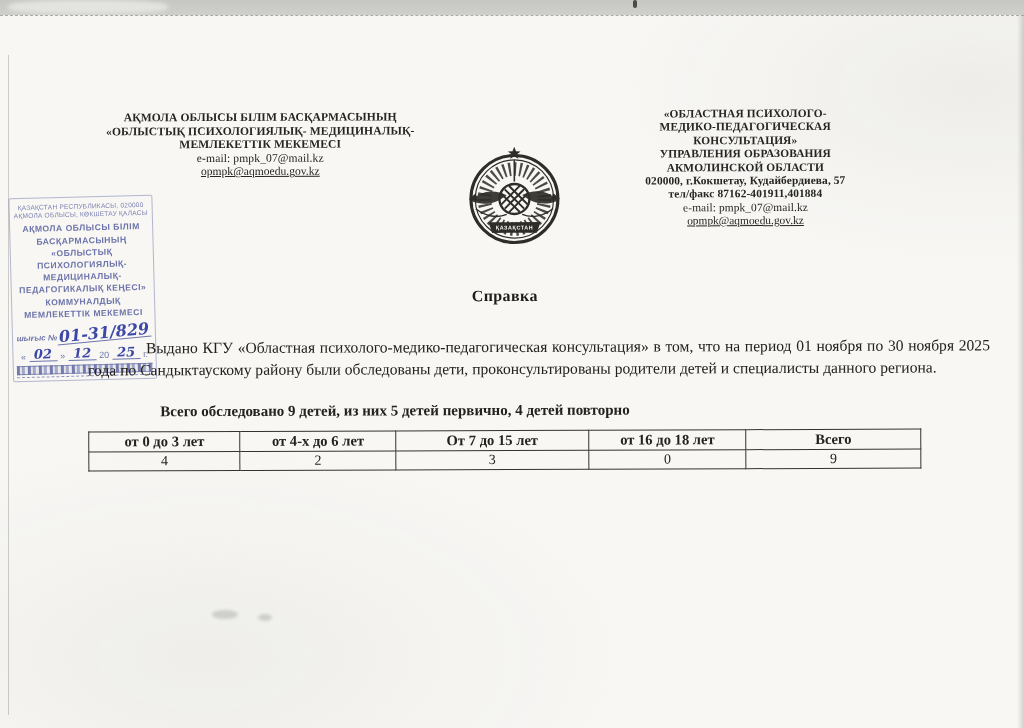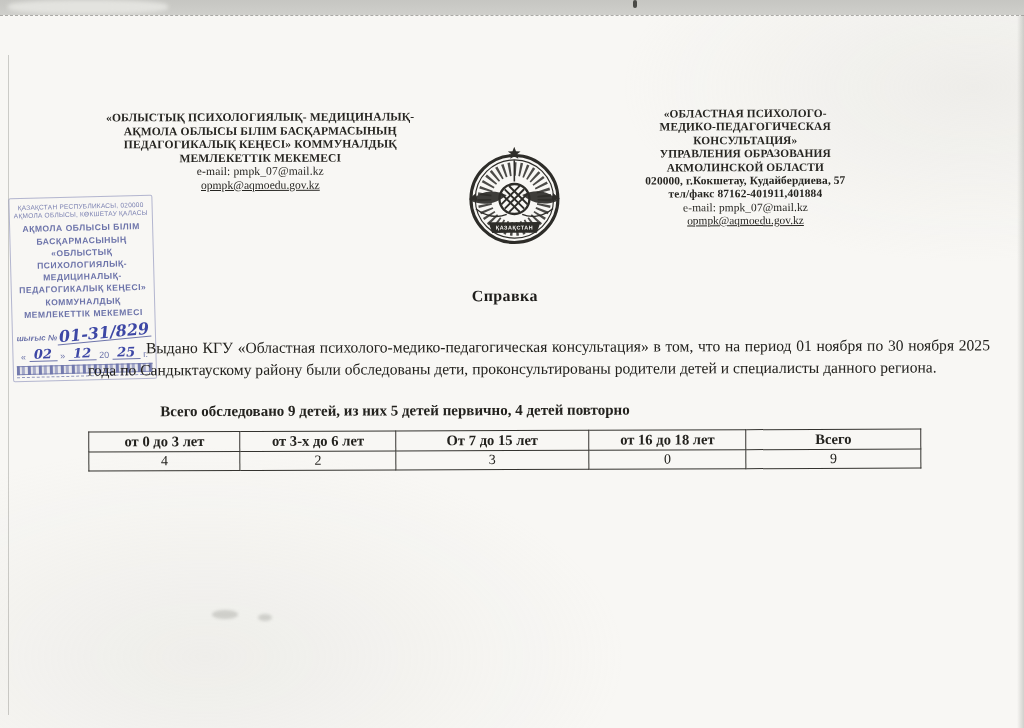--- a/index.html
+++ b/index.html
@@ -126,23 +126,22 @@
 
 <div class="paper"></div>
 <div class="paper-left-edge"></div>
 <div class="paper-right-shade"></div>
 <div class="smudge s1"></div>
 <div class="smudge s2"></div>
 
 <div class="content">
 
   <div class="lh lh-left">
+    <div class="ln">АҚМОЛА ОБЛЫСЫ БІЛІМ БАСҚАРМАСЫНЫҢ</div>
     <div class="ln">«ОБЛЫСТЫҚ ПСИХОЛОГИЯЛЫҚ- МЕДИЦИНАЛЫҚ-</div>
-    <div class="ln">АҚМОЛА ОБЛЫСЫ БІЛІМ БАСҚАРМАСЫНЫҢ</div>
-    <div class="ln">ПЕДАГОГИКАЛЫҚ КЕҢЕСІ» КОММУНАЛДЫҚ</div>
     <div class="ln">МЕМЛЕКЕТТІК МЕКЕМЕСІ</div>
     <div class="ln plain">e-mail: pmpk_07@mail.kz</div>
     <div class="email-link">opmpk@aqmoedu.gov.kz</div>
   </div>
 
   <div class="lh lh-right">
     <div class="ln">«ОБЛАСТНАЯ ПСИХОЛОГО-</div>
     <div class="ln">МЕДИКО-ПЕДАГОГИЧЕСКАЯ</div>
     <div class="ln">КОНСУЛЬТАЦИЯ»</div>
     <div class="ln">УПРАВЛЕНИЯ ОБРАЗОВАНИЯ</div>
@@ -217,21 +216,21 @@
     <colgroup>
       <col style="width:18.2%">
         <col style="width:18.7%">
         <col style="width:23.2%">
       <col style="width:18.9%">
         <col style="width:21.0%">
     </colgroup>
     <tbody>
       <tr>
         <th>от 0 до 3 лет</th>
-        <th>от 3-х до 6 лет</th>
+        <th>от 4-х до 6 лет</th>
         <th>От 7 до 15 лет</th>
         <th>от 16 до 18 лет</th>
         <th>Всего</th>
       </tr>
       <tr>
         <td>4</td>
         <td>2</td>
         <td>3</td>
         <td>0</td>
         <td>9</td>

